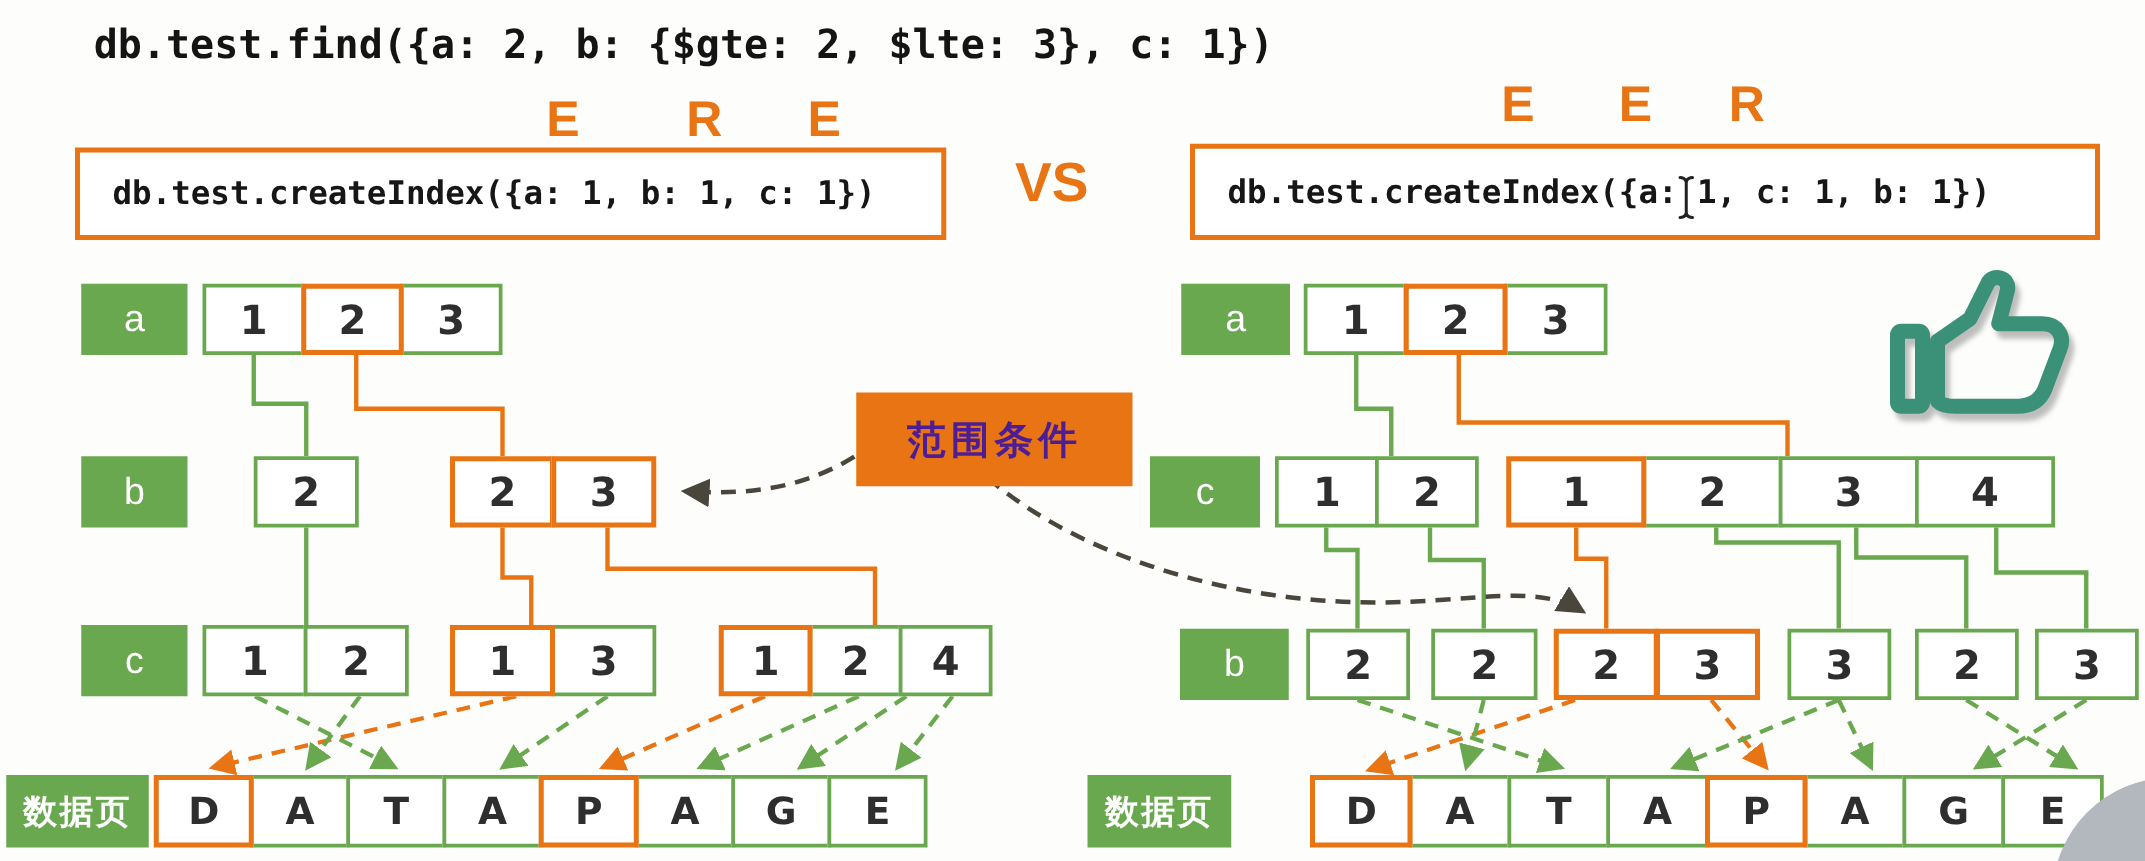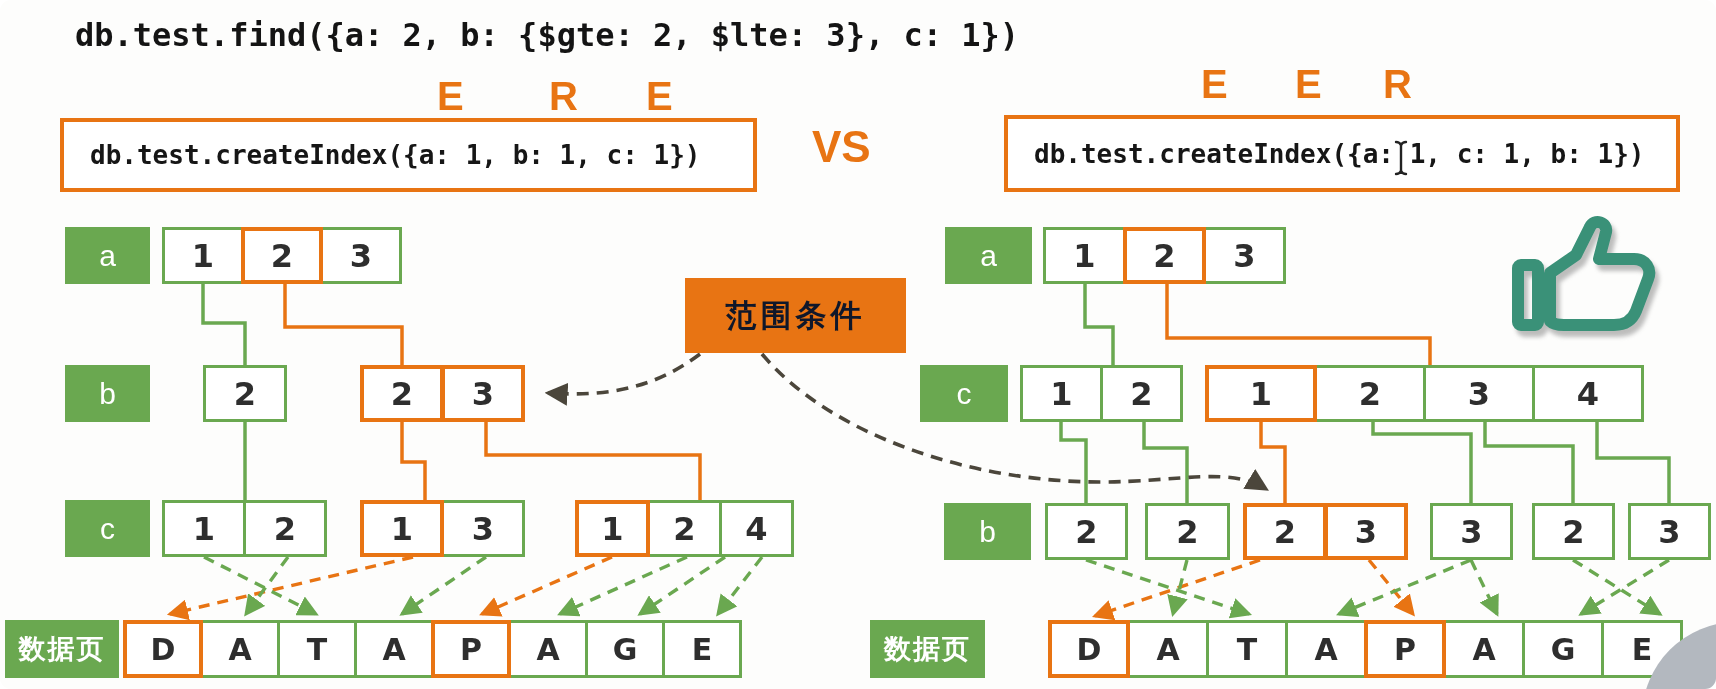--- a/index.html
+++ b/index.html
@@ -5,21 +5,21 @@
   :root{
     --orange:#e87413;
     --green:#6aa850;
     --dark:#4b463b;
     --teal:#3a9178;
     --ink:#2e2e2e;
   }
   html,body{margin:0;padding:0;background:#ffffff;}
   #stage{
     position:relative;width:1716px;height:689px;overflow:hidden;
-    background:#fdfdfc;font-family:"Liberation Sans",sans-serif;border-radius:11px;
+    background:#fdfdfc;font-family:"Liberation Sans",sans-serif;
   }
   .abs{position:absolute;}
   
   .query{
     font:bold 32px "DejaVu Sans Mono",monospace;color:#141414;
     white-space:pre;letter-spacing:0px;
   }
   
   .esr{font:bold 40px "Liberation Sans",sans-serif;color:var(--orange);}
   
@@ -27,22 +27,22 @@
     border:4px solid var(--orange);background:#fff;box-sizing:border-box;
     display:flex;align-items:center;z-index:2;
   }
   .codebox .code{
     font:bold 26px "DejaVu Sans Mono",monospace;color:#161616;
     padding-left:26px;white-space:pre;
   }
   .vs{font:bold 44px "Liberation Sans",sans-serif;color:var(--orange);z-index:2;}
   
   .badge{
-    background:var(--orange);color:#0f172a;display:flex;align-items:center;justify-content:center;
-    font:bold 31px "Liberation Sans",sans-serif;letter-spacing:4px;z-index:2;box-sizing:border-box;
+    background:var(--orange);color:#4c1d95;display:flex;align-items:center;justify-content:center;
+    font:bold 31px "Liberation Sans",sans-serif;letter-spacing:4px;z-index:2;box-sizing:border-box;margin-top:36px;
   }
   
   .lbl{
     background:var(--green);color:#fff;display:flex;align-items:center;justify-content:center;
     font:30px "Liberation Sans",sans-serif;z-index:2;box-sizing:border-box;
   }
   .lbl.small{font:bold 27px "Liberation Sans",sans-serif;letter-spacing:2px;}
   
   .node{position:absolute;display:flex;z-index:2;}
   .cell{
@@ -149,21 +149,21 @@
   <span class="abs esr" style="left:1201px;top:62px">E</span>
   <span class="abs esr" style="left:1295px;top:62px">E</span>
   <span class="abs esr" style="left:1383px;top:62px">R</span>
 
   <div class="abs codebox" style="left:60px;top:118px;width:697px;height:74px">
     <div class="code">db.test.createIndex({a: 1, b: 1, c: 1})</div>
   </div>
 
   <div class="abs vs" style="left:812px;top:122px">VS</div>
 
-  <div class="abs codebox" style="left:1004px;top:115px;width:676px;height:77px">
+  <div class="abs codebox" style="left:952px;top:115px;width:728px;height:77px">
     <div class="code">db.test.createIndex({a: 1, c: 1, b: 1})</div>
 
     <svg class="abs ibeam" style="left:384px;top:20px" width="18" height="38" viewBox="0 0 18 38">
       <g stroke="#222" stroke-width="2.4" fill="none" stroke-linecap="round">
         <path d="M4,3 C6,3 8,4 9,6 C10,4 12,3 14,3"></path>
         <path d="M9,6 L9,32"></path>
         <path d="M4,35 C6,35 8,34 9,32 C10,34 12,35 14,35"></path>
       </g>
     </svg>
   </div>

